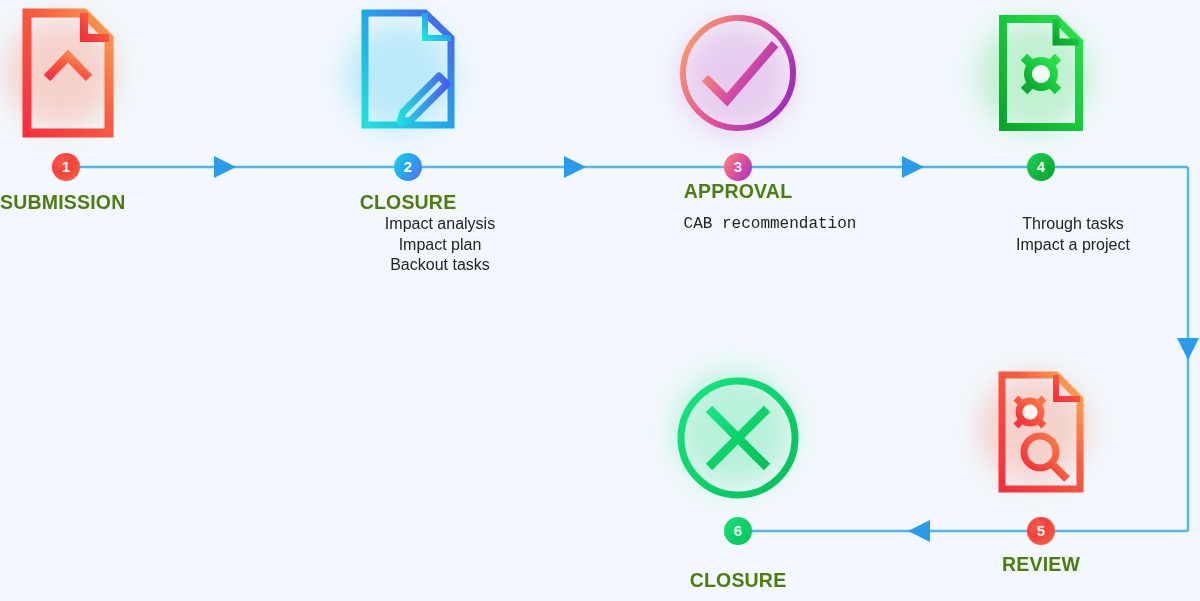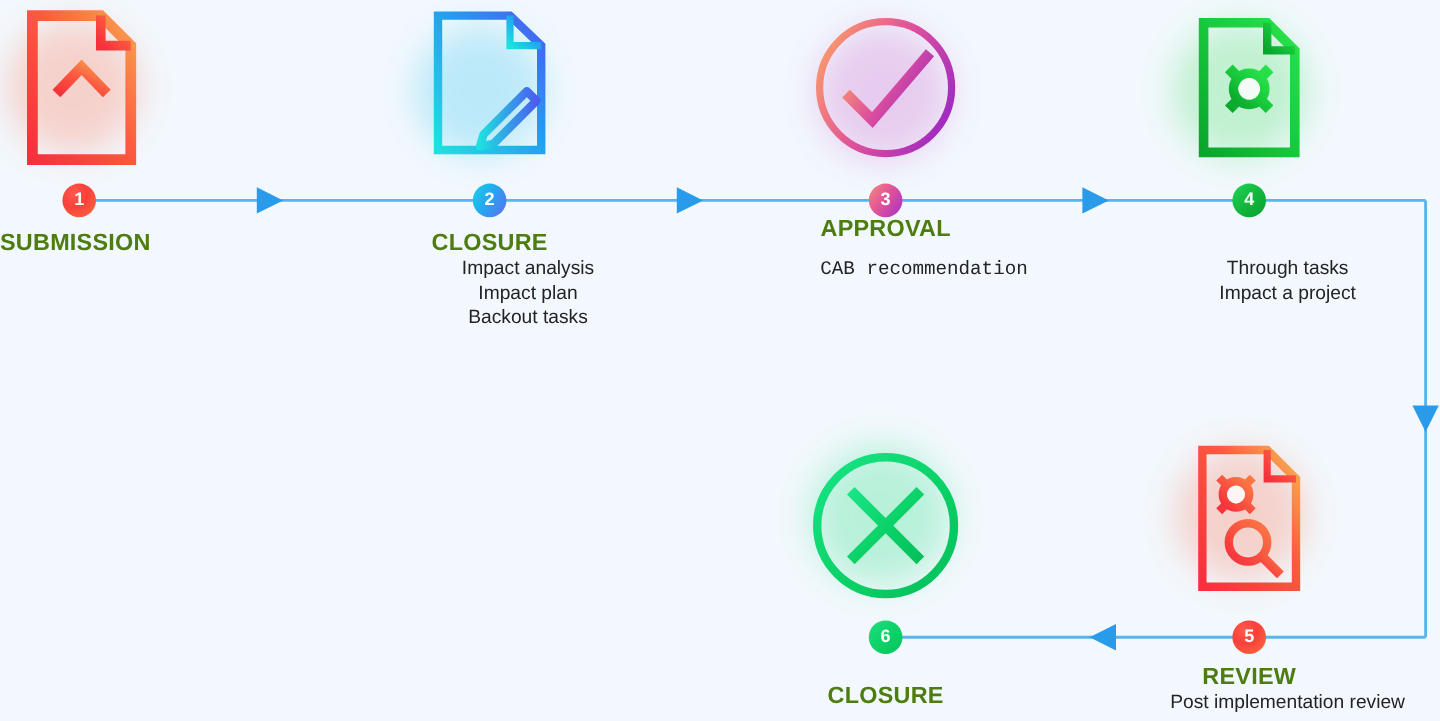--- a/index.html
+++ b/index.html
@@ -247,23 +247,20 @@
           <line x1="47" y1="28" x2="19" y2="56"></line>
         </g>
         <circle cx="33" cy="42" r="11" fill="none" stroke="url(#g5b)" stroke-width="7"></circle>
         <circle cx="33" cy="42" r="7.5" fill="#fdf6f5"></circle>
         <circle cx="43" cy="82" r="16" fill="none" stroke="url(#g5b)" stroke-width="7"></circle>
         <line x1="55" y1="94" x2="70" y2="109" stroke="url(#g5b)" stroke-width="8" stroke-linecap="butt"></line>
       </svg>
     </div>
     <div class="stage-badge badge-red" style="top:153px;">5</div>
     <div class="stage-title" style="top:189px;">REVIEW</div>
-    <div class="stage-sub" style="top:212px;">
-      <div>Post implementation review</div>
-    </div>
   </div>
 
   <div class="stage" style="left:618px; top:364px; width:240px; height:237px;">
     <div class="glow" style="left:58px; top:8px; width:116px; height:116px; background:#35e08a;"></div>
     <div class="stage-icon" style="top:10px;">
       <svg width="128" height="128" viewBox="0 0 128 128">
         <defs>
           <linearGradient id="g6" x1="0" y1="0" x2="1" y2="1">
             <stop offset="0%" stop-color="#17e586"></stop>
             <stop offset="55%" stop-color="#0bd167"></stop>

